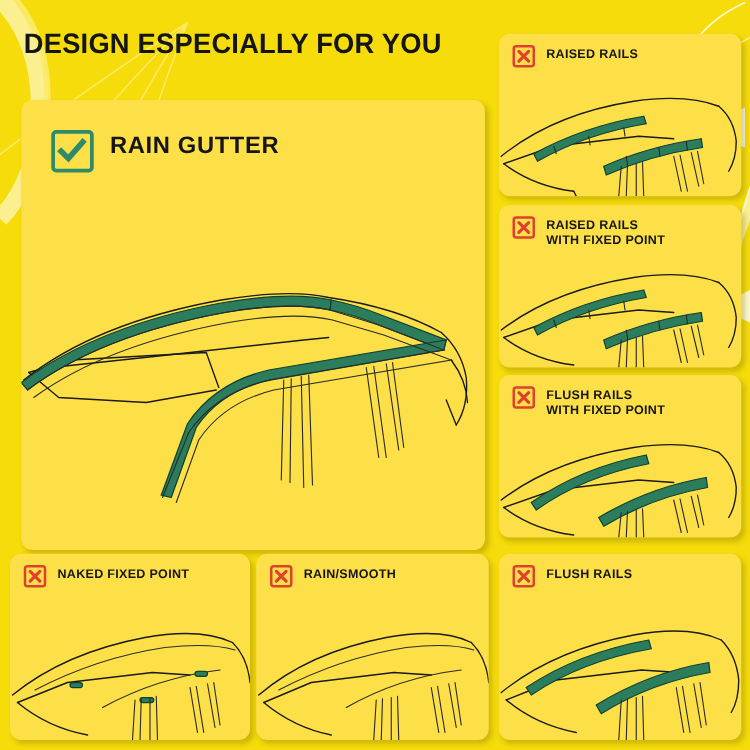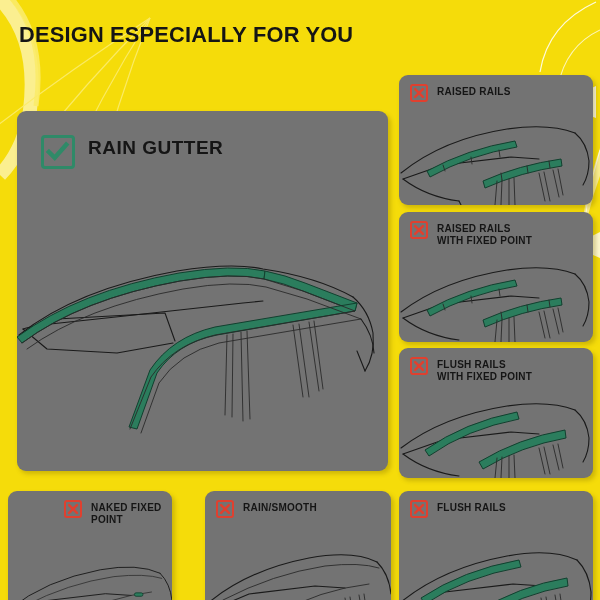--- a/index.html
+++ b/index.html
@@ -38,26 +38,25 @@
     z-index: 5;
     white-space: nowrap;
     font-stretch: condensed;
     transform: scaleX(0.97);
     transform-origin: left center;
   }
 
   
   .card {
     position: absolute;
-    background: #737373;
+    background: #fde047;
     border-radius: 9px;
     box-shadow: 2.5px 3px 4px rgba(120,100,0,0.30);
     overflow: hidden;
     z-index: 3;
-    margin-top: 48px;
   }
 
   .card-head {
     display: flex;
     align-items: flex-start;
     gap: 9px;
   }
 
   .badge {
     flex: 0 0 auto;
@@ -82,40 +81,40 @@
     font-weight: 700;
     color: #151515;
     letter-spacing: 0.25px;
     line-height: 11.5px;
     padding-top: 2px;
     white-space: pre-line;
   }
 
   
   #card-main {
-    left: 17px; top: 63px;
+    left: 17px; top: 80px;
     width: 371px; height: 360px;
   }
   #card-main .card-head { padding: 24px 0 0 24px; }
   #card-main .card-label {
     font-size: 19px;
     font-weight: 900;
     letter-spacing: 0.5px;
     padding-top: 7px;
     padding-left: 4px;
   }
   #card-main .illus { position: absolute; left: 0; top: 120px; width: 371px; height: 240px; }
 
   
   #card-r1 { left: 399px; top: 27px;  width: 194px; height: 130px; }
   #card-r2 { left: 399px; top: 164px; width: 194px; height: 130px; }
   #card-r3 { left: 399px; top: 300px; width: 194px; height: 130px; }
 
   
-  #card-b1 { left: 8px;   top: 443px; width: 164px; height: 149px; padding-left: 45px; }
+  #card-b1 { left: 8px;   top: 443px; width: 192px; height: 149px; }
   #card-b2 { left: 205px; top: 443px; width: 186px; height: 149px; }
   #card-b3 { left: 399px; top: 443px; width: 194px; height: 149px; }
 
   .small .card-head { padding: 9px 0 0 11px; }
   .small .illus { position: absolute; left: 0; bottom: 0; width: 100%; }
 
   .rail { fill: #2b7d5d; stroke: #12402f; stroke-width: 1; }
   .edge { fill: none; stroke: #1a1a1a; stroke-width: 1.1; stroke-linecap: round; stroke-linejoin: round; }
   .edge-thin { fill: none; stroke: #2a2a2a; stroke-width: 0.9; stroke-linecap: round; }
 </style>

